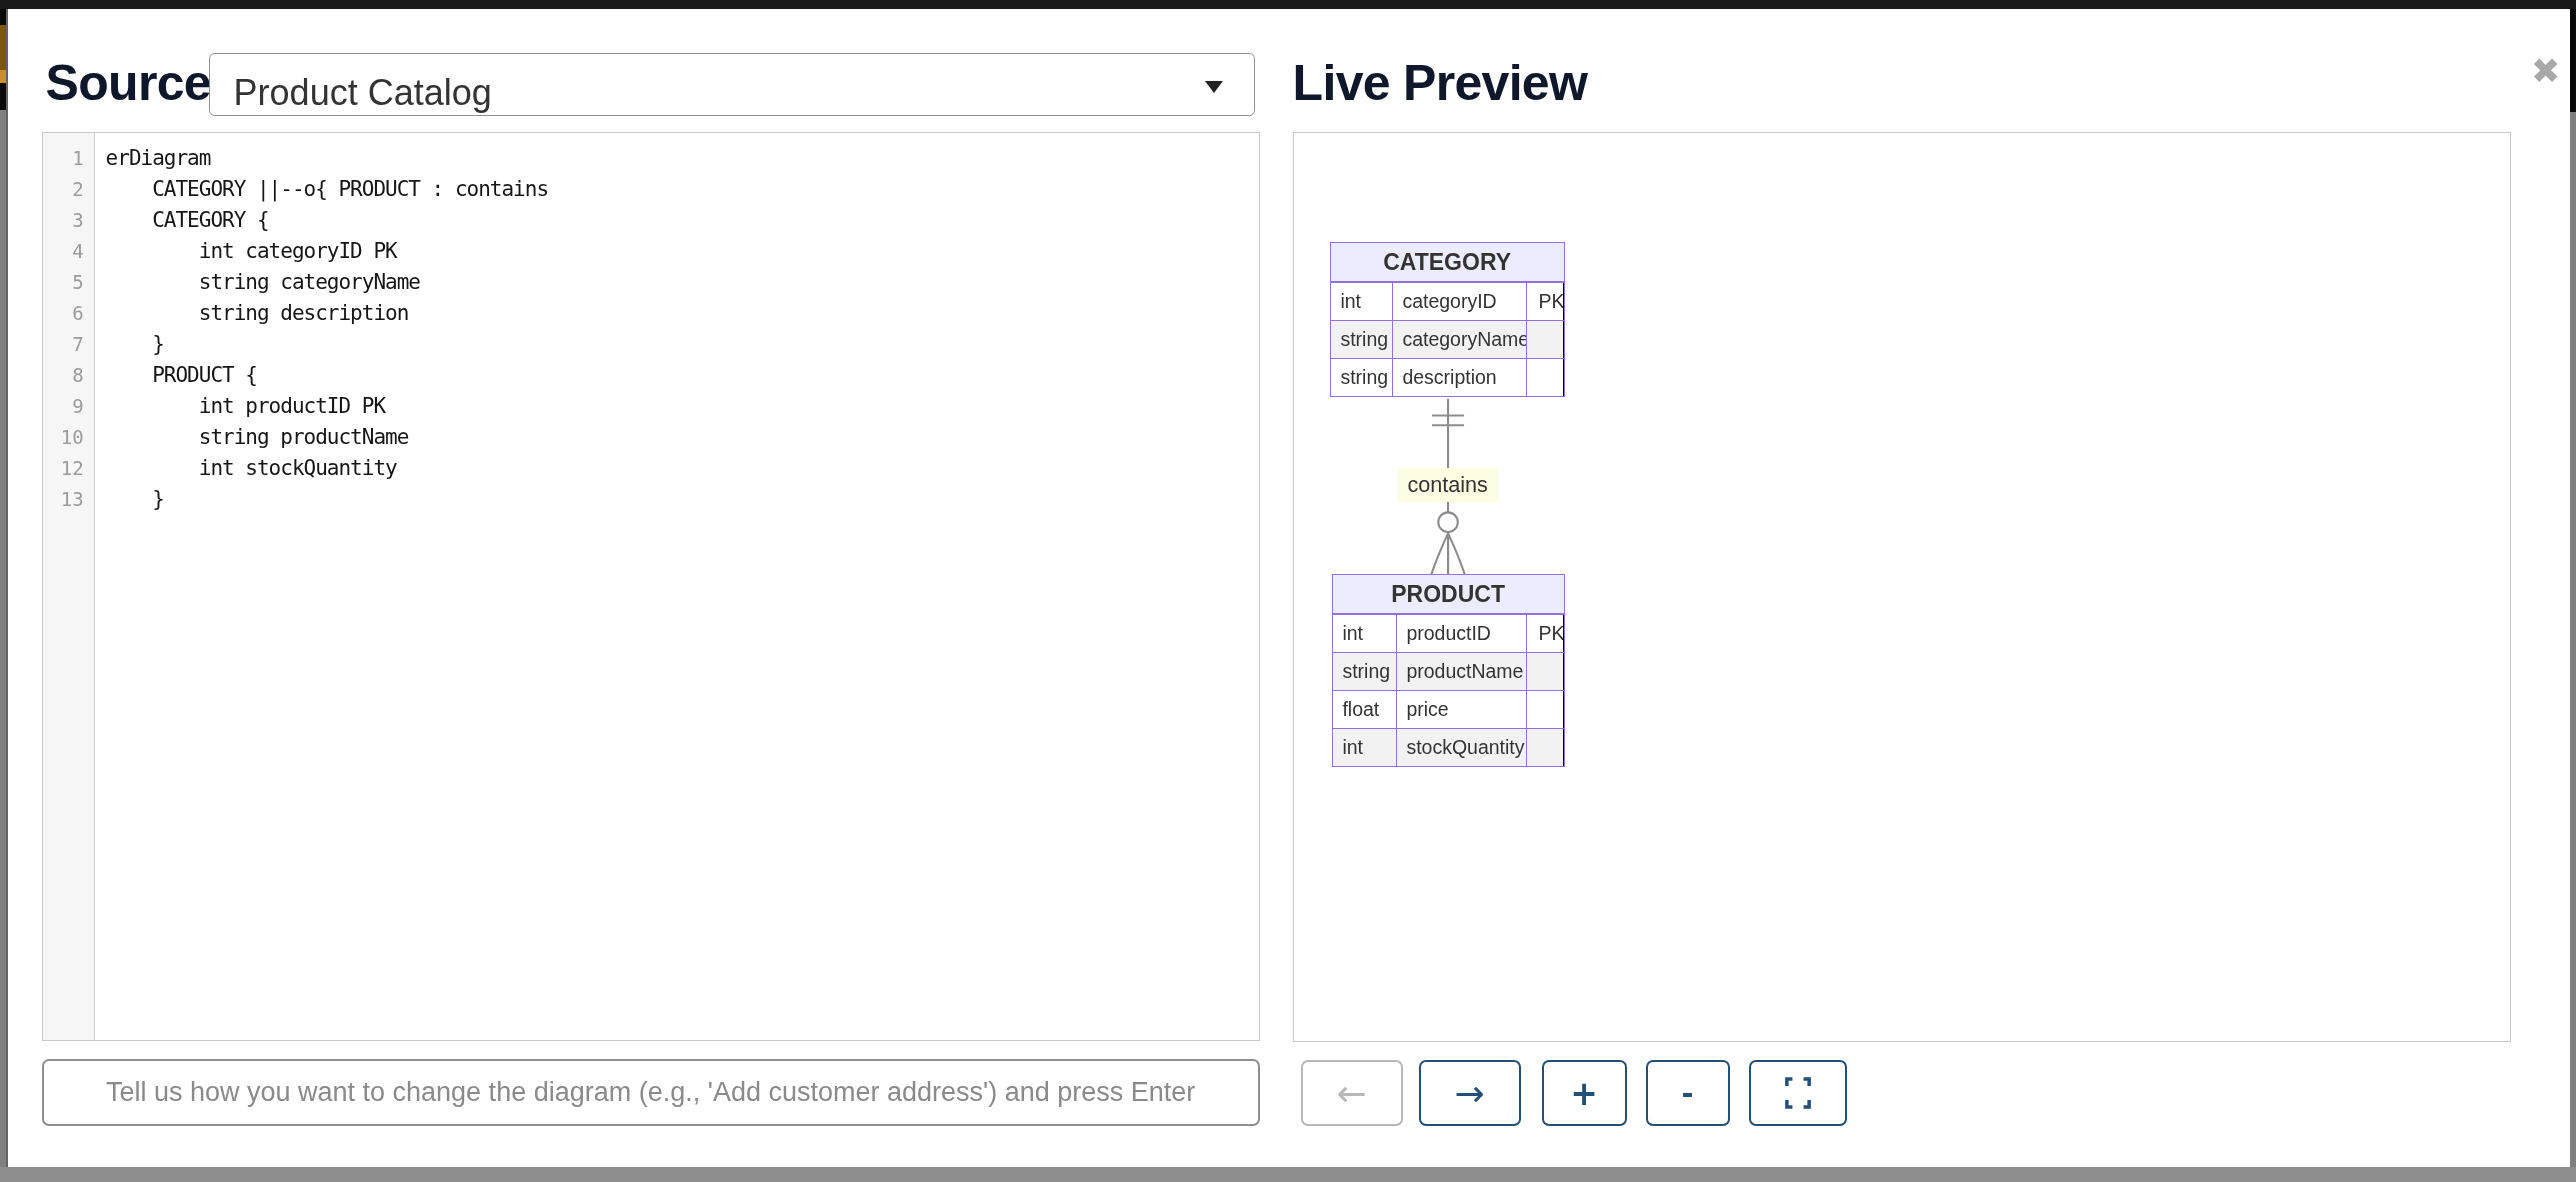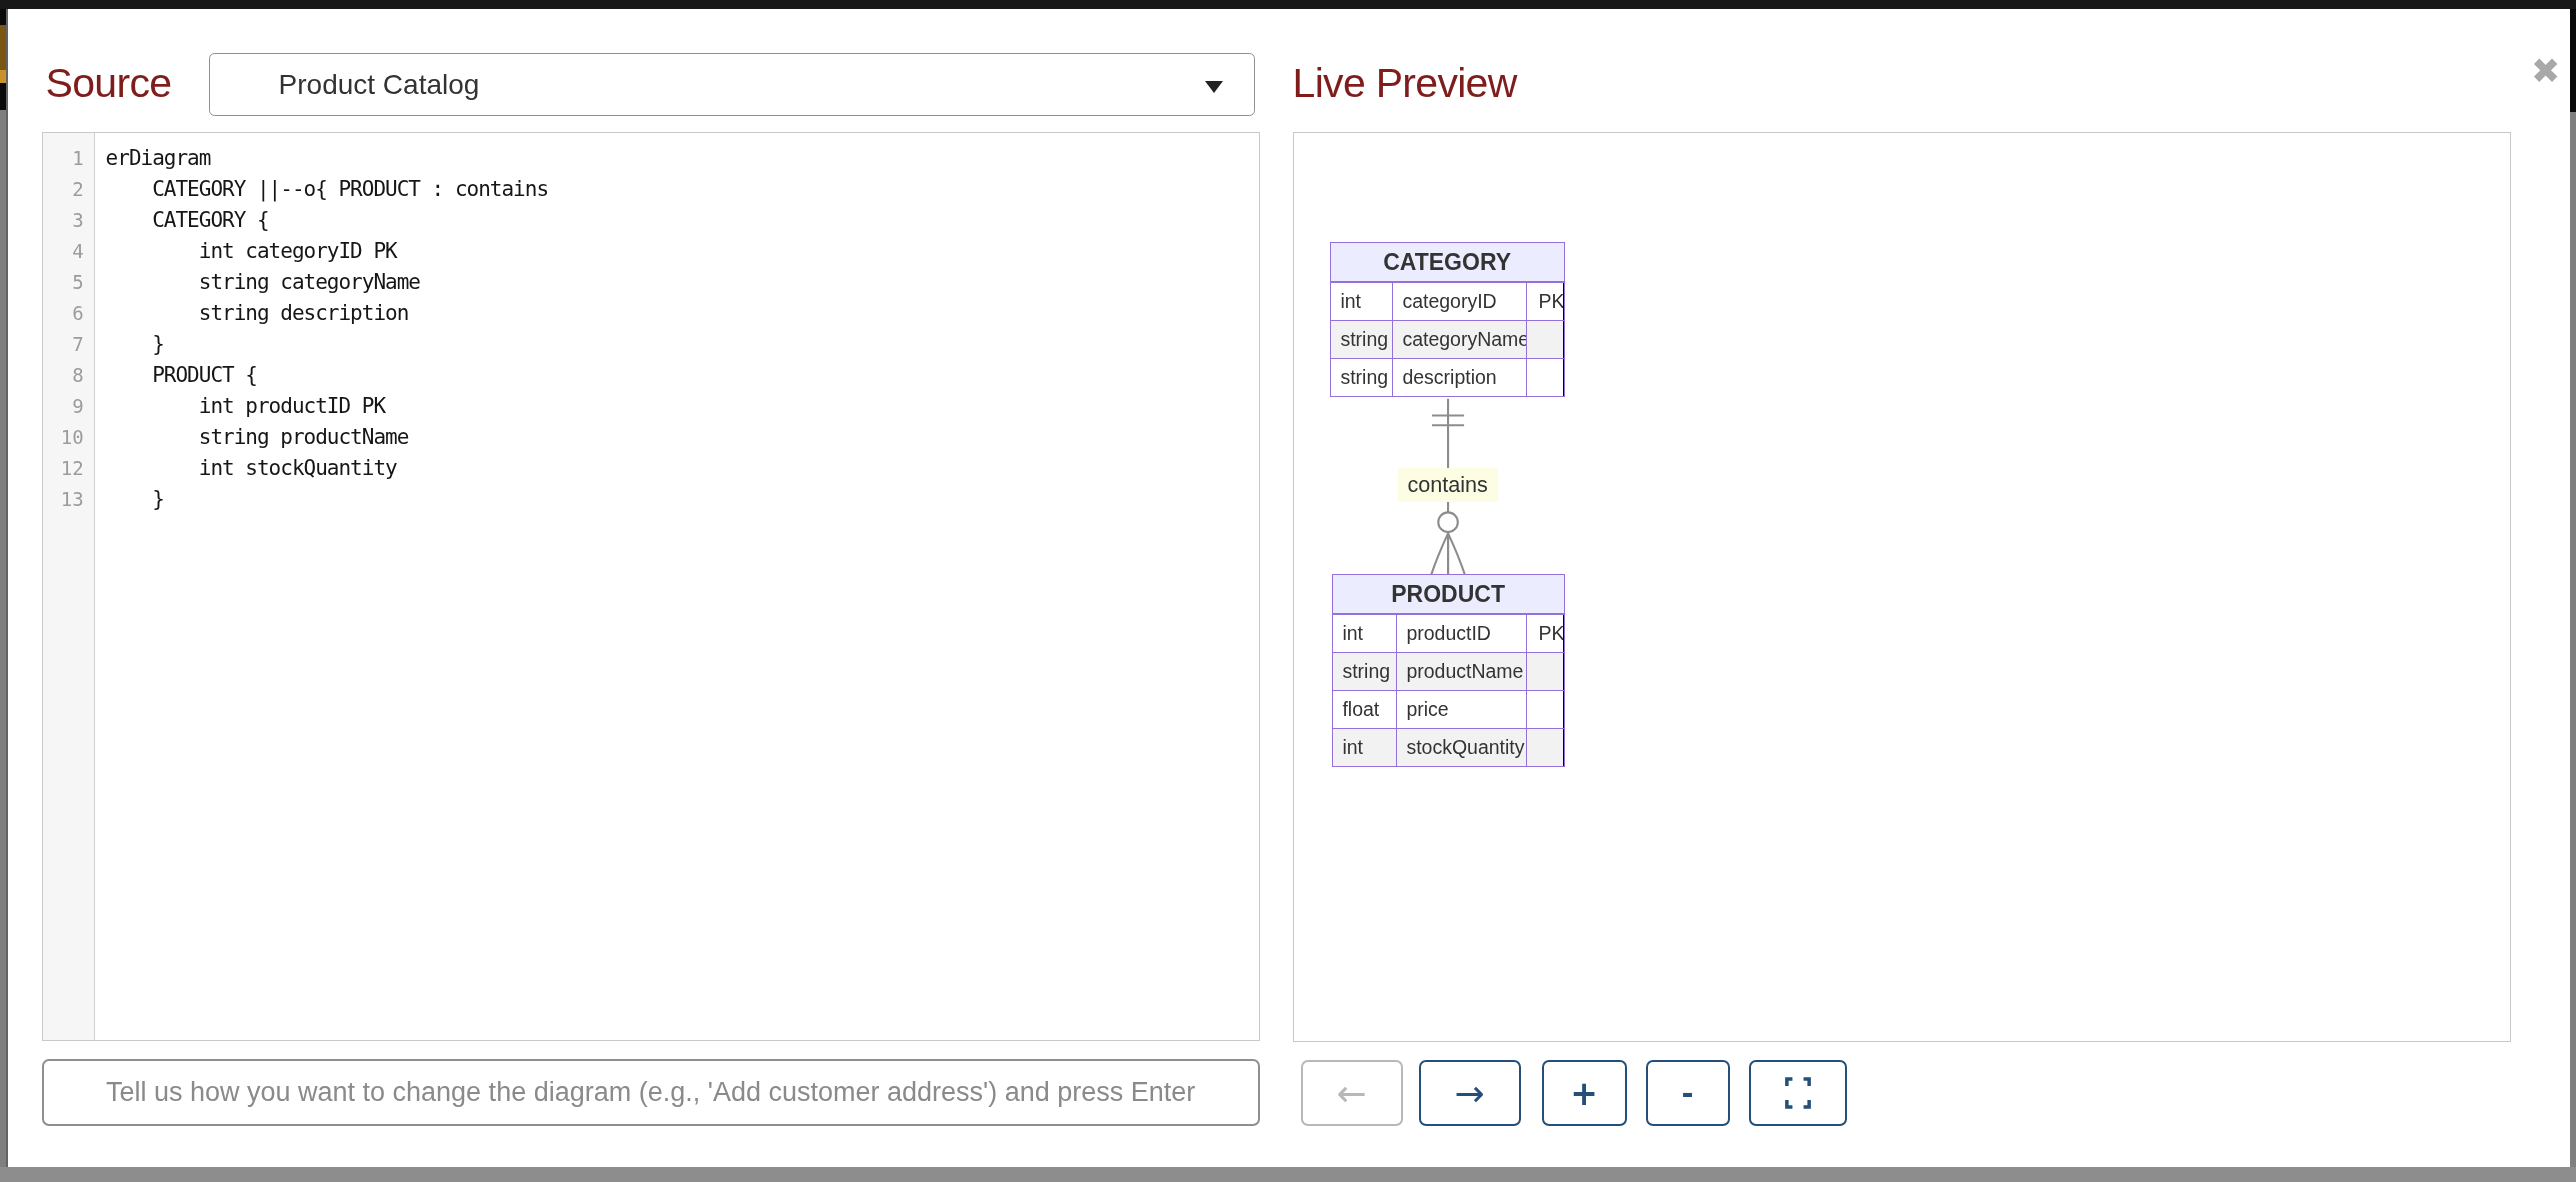--- a/index.html
+++ b/index.html
@@ -14,30 +14,30 @@
   #left-gold-2 { left:0; top:70px; width:6.3px; height:12.5px; background:#c8922a; }
   #left-strip-gray { left:0; top:110px; width:6.3px; height:1072px; background:#7f7f7f; z-index:30; }
   #right-strip-black { left:2570px; top:0; width:6.3px; height:112px; background:#0a0a0a; z-index:30; }
   #right-strip-gray { left:2570px; top:112px; width:6.3px; height:1071px; background:#7f7f7f; z-index:30; }
   #bottom-strip { left:0; top:1167px; width:2576px; height:15.3px; background:#8d8d8d; z-index:30; }
 
   
   #modal { left:5.6px; top:9px; width:2564px; height:1158px; background:#ffffff;
            border-left:2.1px solid #636363; z-index:20; }
 
-  .panel-title { top:43px; height:63px; line-height:63px; font-size:41px; font-weight:400;
-                 color:#7f1d1d; letter-spacing:-0.7px; }
+  .panel-title { top:43px; height:63px; line-height:63px; font-size:50px; font-weight:700;
+                 color:#0f172a; letter-spacing:-0.7px; }
   #source-title { left:38px; }
   #preview-title { left:1285px; }
 
   
   #diagram-select { left:201px; top:44px; width:1046px; height:63px; background:#fff;
                     border:1.4px solid #8f8f8f; border-radius:5.6px; cursor:pointer; }
-  #diagram-select .val { position:absolute; left:24px; top:0; height:61px; line-height:61px;
-                         font-size:28px; color:#333;margin-left:45px; }
+  #diagram-select .val { position:absolute; left:24px; top:8px; height:61px; line-height:61px;
+                         font-size:36px; color:#333; }
   #diagram-select .caret { position:absolute; right:31px; top:26.5px; width:0; height:0;
                            border-left:9.8px solid transparent; border-right:9.8px solid transparent;
                            border-top:12px solid #222; }
 
   
   #editor { left:34px; top:123px; width:1218px; height:909px; background:#fff;
             border:1.4px solid #c9c9c9; overflow:hidden; }
   #gutter { position:absolute; left:0; top:0; width:52px; height:100%; background:#f6f6f6;
             border-right:1.4px solid #cfcfcf; }
   #code-lines { position:absolute; left:0; top:9.8px; width:100%; }

